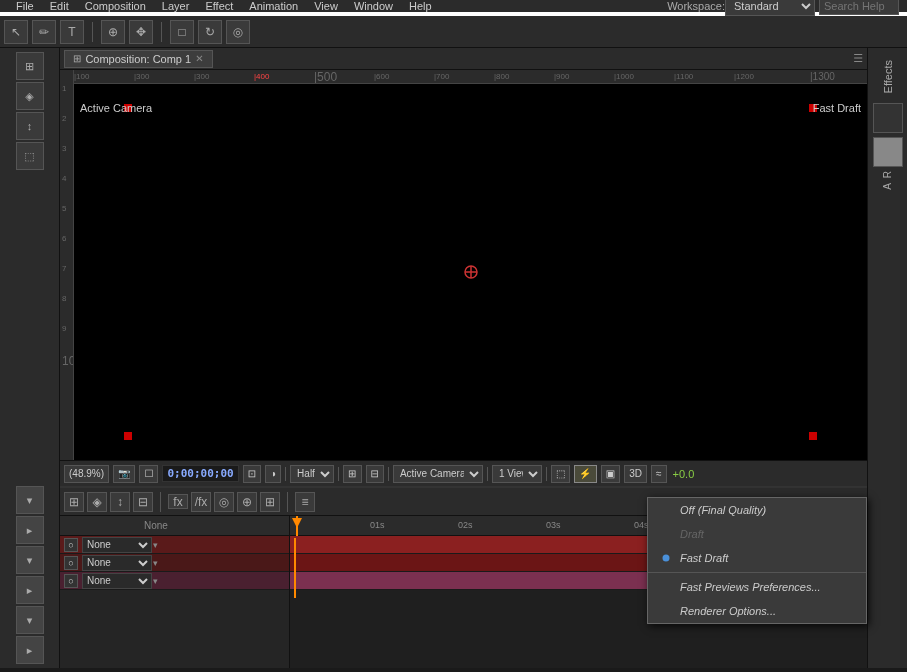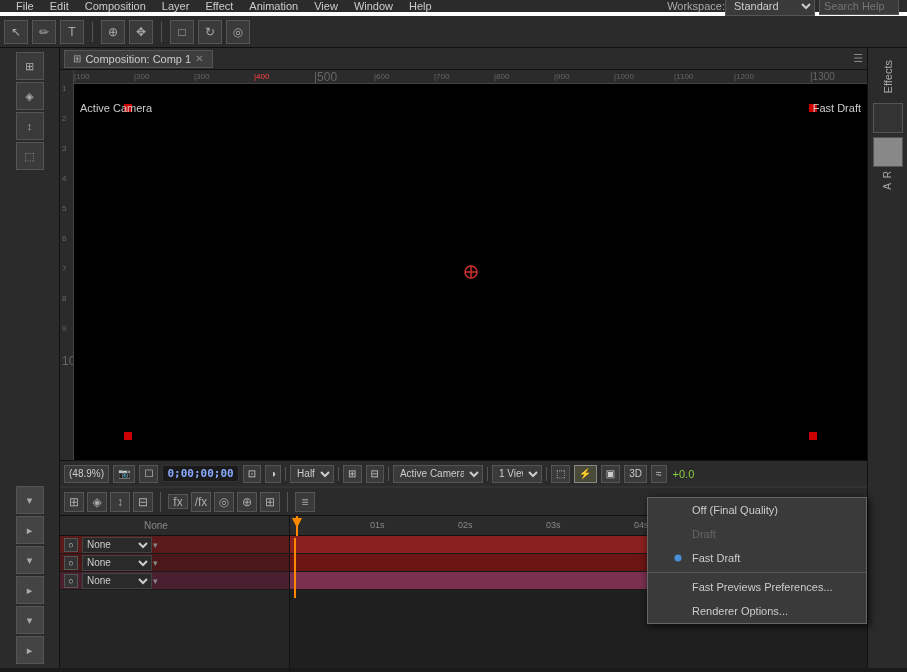--- a/index.html
+++ b/index.html
@@ -429,27 +429,28 @@
       background: #3a3a3a;
       border: 1px solid #666;
       box-shadow: 2px 2px 8px rgba(0,0,0,0.8);
       z-index: 100;
       width: 220px;
       right: 40px;
       bottom: 48px;
     }
 
     .menu-option {
-      padding: 6px 24px;
+      padding: 6px 12px;
       cursor: pointer;
       color: #cccccc;
       font-size: 11px;
       display: flex;
       align-items: center;
       gap: 8px;
+      font-style: italic;
     }
     .menu-option.disabled { color: #666; cursor: default; }
 
     .menu-divider {
       height: 1px;
       background: #555;
       margin: 2px 0;
     }
 
     

